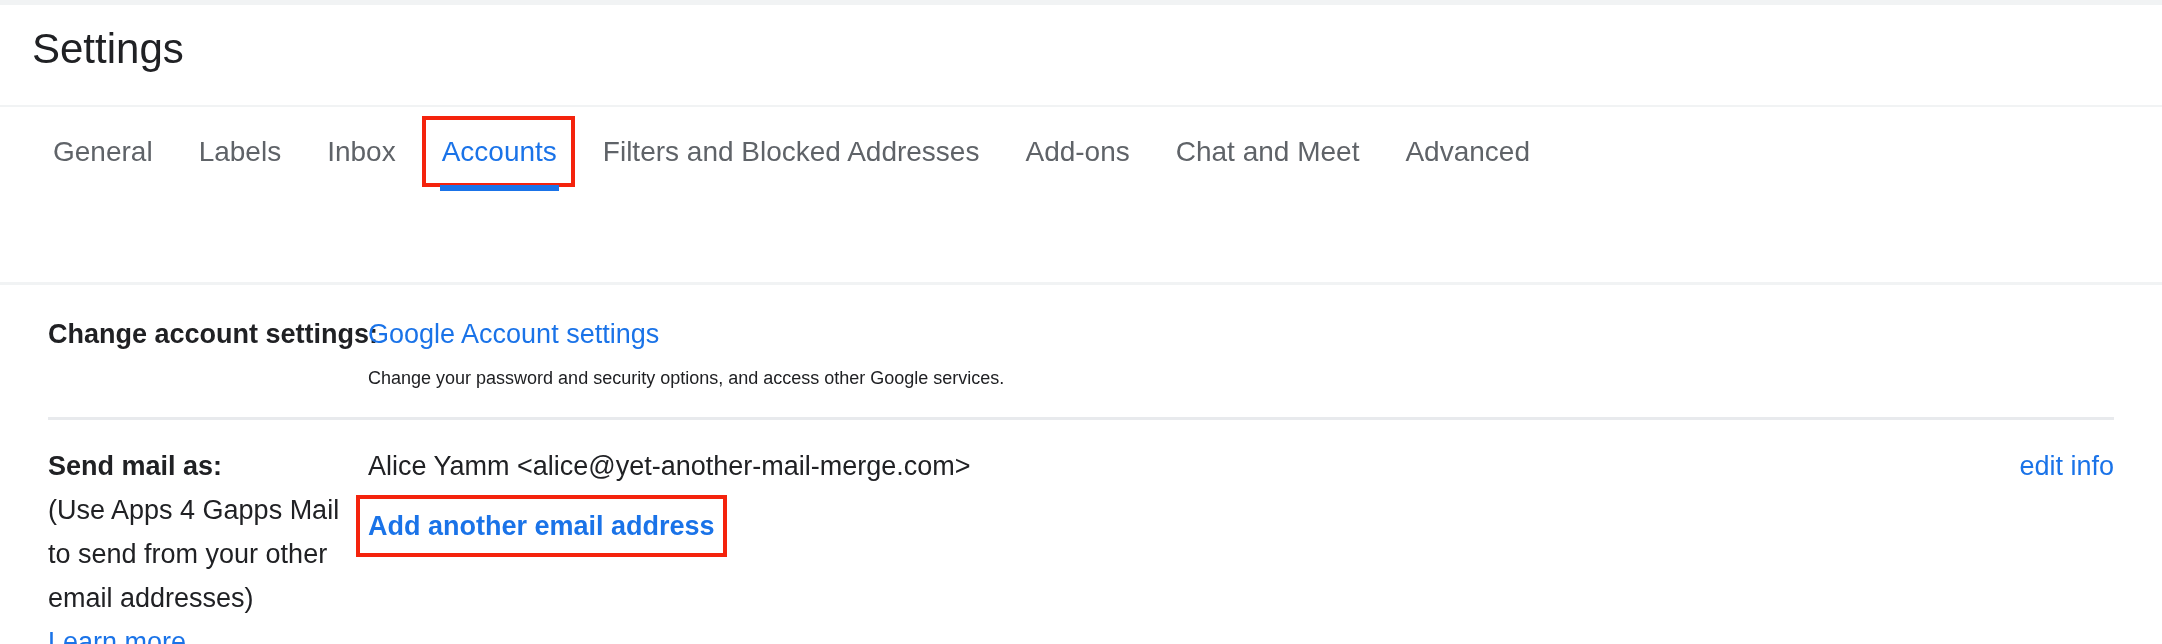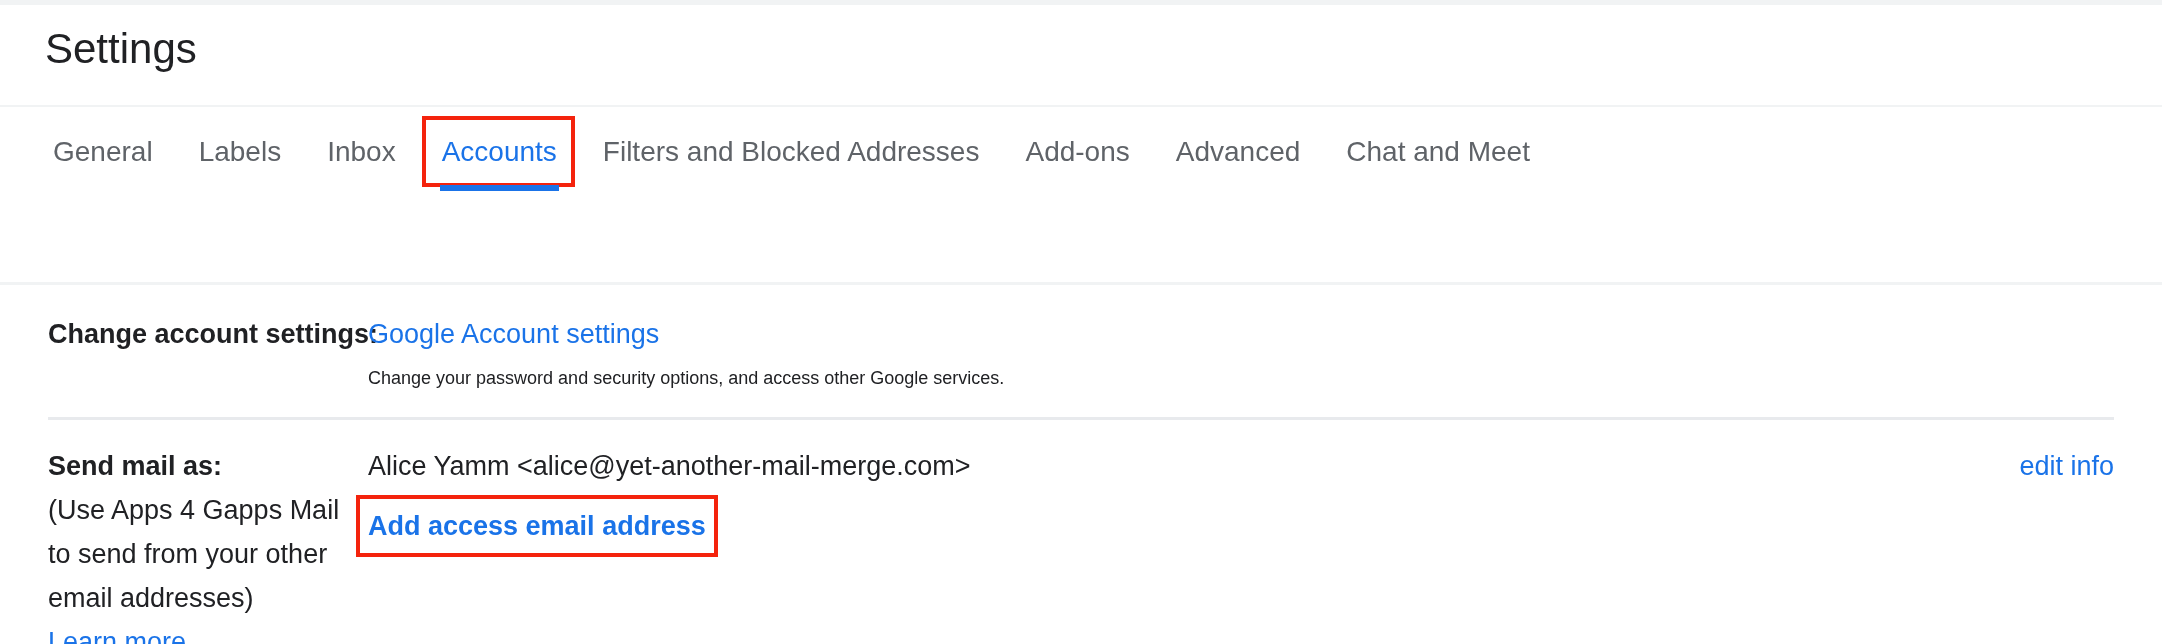--- a/index.html
+++ b/index.html
@@ -34,21 +34,21 @@
 
   
   .settings-header {
     position: absolute;
     top: 5px; left: 0;
     width: 2162px;
     height: 100px;
   }
   .settings-title {
     position: absolute;
-    left: 45px;
+    left: 32px;
     top: 18px;
     font-size: 42px;
     line-height: 52px;
     font-weight: 400;
     color: #202124;
     letter-spacing: 0px;
     white-space: nowrap;
   }
   .header-divider {
     position: absolute;
@@ -255,22 +255,22 @@
   <div class="header-divider"></div>
 
   <div class="tabs-area">
     <div class="tab-row row1" id="tab-row-1">
         <div class="tab"><span>General</span></div>
         <div class="tab"><span>Labels</span></div>
         <div class="tab"><span>Inbox</span></div>
         <div class="tab active annotated"><span>Accounts</span><span class="tab-underline"></span></div>
         <div class="tab"><span>Filters and Blocked Addresses</span></div>
         <div class="tab"><span>Add-ons</span></div>
+        <div class="tab"><span>Chat and Meet</span></div>
         <div class="tab"><span>Advanced</span></div>
-        <div class="tab"><span>Chat and Meet</span></div>
       </div>
   </div>
   <div class="tabs-divider"></div>
 
   <div class="content">
 
     <div class="setting-row row-account">
       <div class="col-label">
         <span class="label-strong">Change account settings:</span>
       </div>
@@ -283,21 +283,21 @@
 
     <div class="setting-row row-sendmail">
       <div class="col-label">
         <div class="label-strong">Send mail as:</div>
         <div class="label-note">(Use Apps 4 Gapps Mail to send from your other email addresses)</div>
         <a class="link learn-more" href="#">Learn more</a>
       </div>
       <div class="col-main">
         <div class="mail-identity">Alice Yamm &lt;alice@yet-another-mail-merge.com&gt;</div>
         <div class="add-link-wrap annotated">
-          <a class="add-link" href="#">Add access email address</a>
+          <a class="add-link" href="#">Add another email address</a>
         </div>
       </div>
       <div class="col-right">
         <a class="edit-info-link" href="#">edit info</a>
       </div>
 
     </div>
 
   </div>
 </div>

